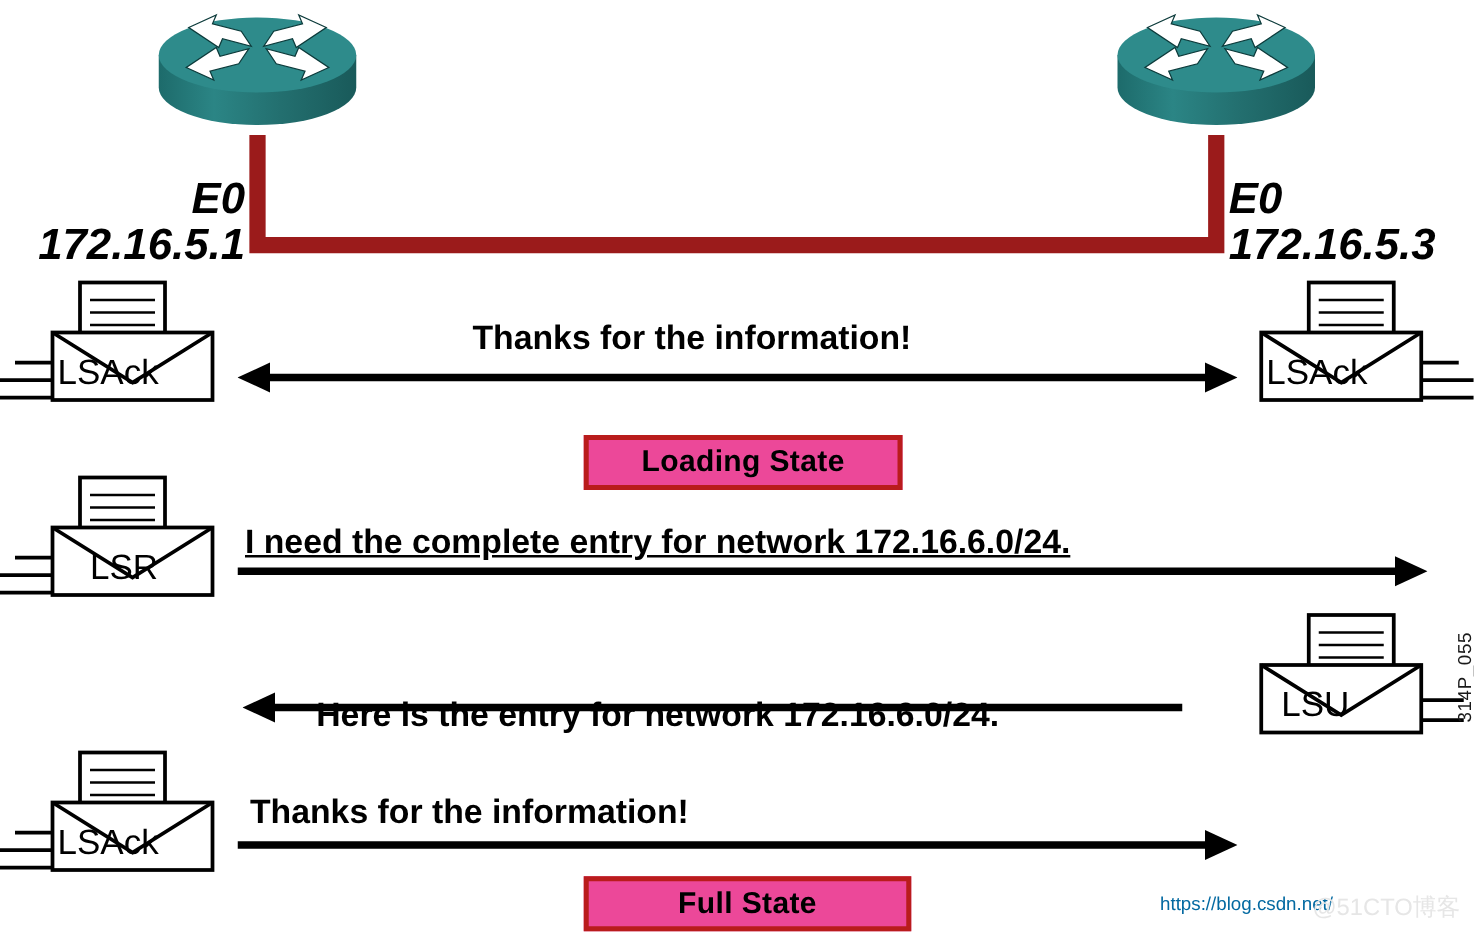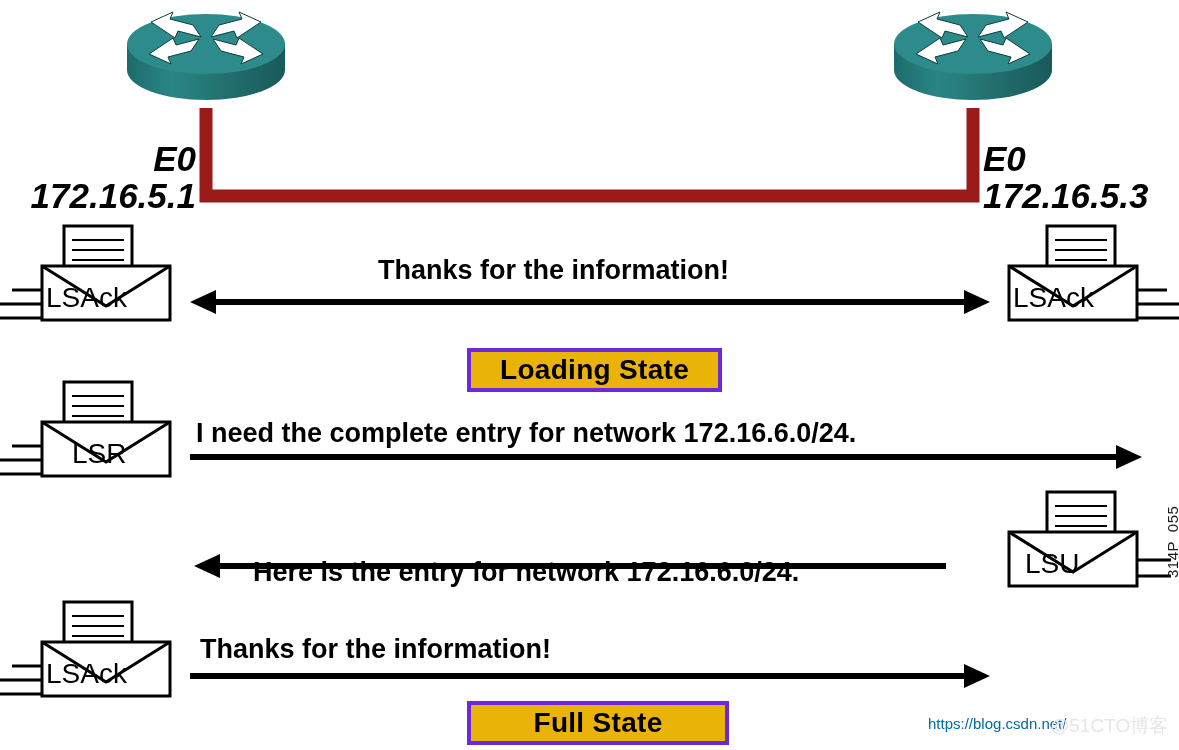--- a/index.html
+++ b/index.html
@@ -76,24 +76,24 @@
     font-size: 27px;
     font-weight: bold;
     color: #000000;
     white-space: nowrap;
   }
   .arrow-layer { position: absolute; left: 0; top: 0; }
 
   
   .state-box {
     position: absolute;
-    background: #eab308;
-    border: 4px solid #6d28d9;
+    background: #ec4899;
+    border: 4px solid #b91c1c;
     color: #000000;
-    font-size: 28px;
+    font-size: 24px;
     font-weight: bold;
     display: flex;
     align-items: center;
     justify-content: center;
     box-sizing: border-box;
     letter-spacing: 0.3px;
   }
 
   
   .wm-vertical {
@@ -246,21 +246,21 @@
       <path d="M 44 44 L 108 84 L 172 44" fill="none" stroke="#000000" stroke-width="3"></path>
       <g stroke="#000000" stroke-width="3">
         <line x1="14" y1="68" x2="44" y2="68"></line>
         <line x1="0" y1="82" x2="44" y2="82"></line>
         <line x1="0" y1="96" x2="44" y2="96"></line>
       </g>
     </svg>
     <div class="packet-label" style="left:74px; top:60px;">LSR</div>
   </div>
 
-  <div class="msg-text" style="left:196px; top:418px;">I need the complete entry for network 172.16.6.0/24.</div>
+  <div class="msg-text" style="left:196px; top:418px;text-decoration:underline;">I need the complete entry for network 172.16.6.0/24.</div>
 
   <svg class="arrow-layer" style="left:190px; top:443px;" width="952" height="28" viewBox="0 0 952 28">
     <line x1="0" y1="14" x2="928" y2="14" stroke="#000000" stroke-width="6"></line>
     <polygon points="952,14 926,2 926,26" fill="#000000"></polygon>
   </svg>
 
   <div class="packet" style="left:1003px; top:488px;">
     <svg viewBox="0 0 178 102">
       <rect x="44" y="4" width="68" height="44" fill="#ffffff" stroke="#000000" stroke-width="3"></rect>
       <g stroke="#000000" stroke-width="2">

